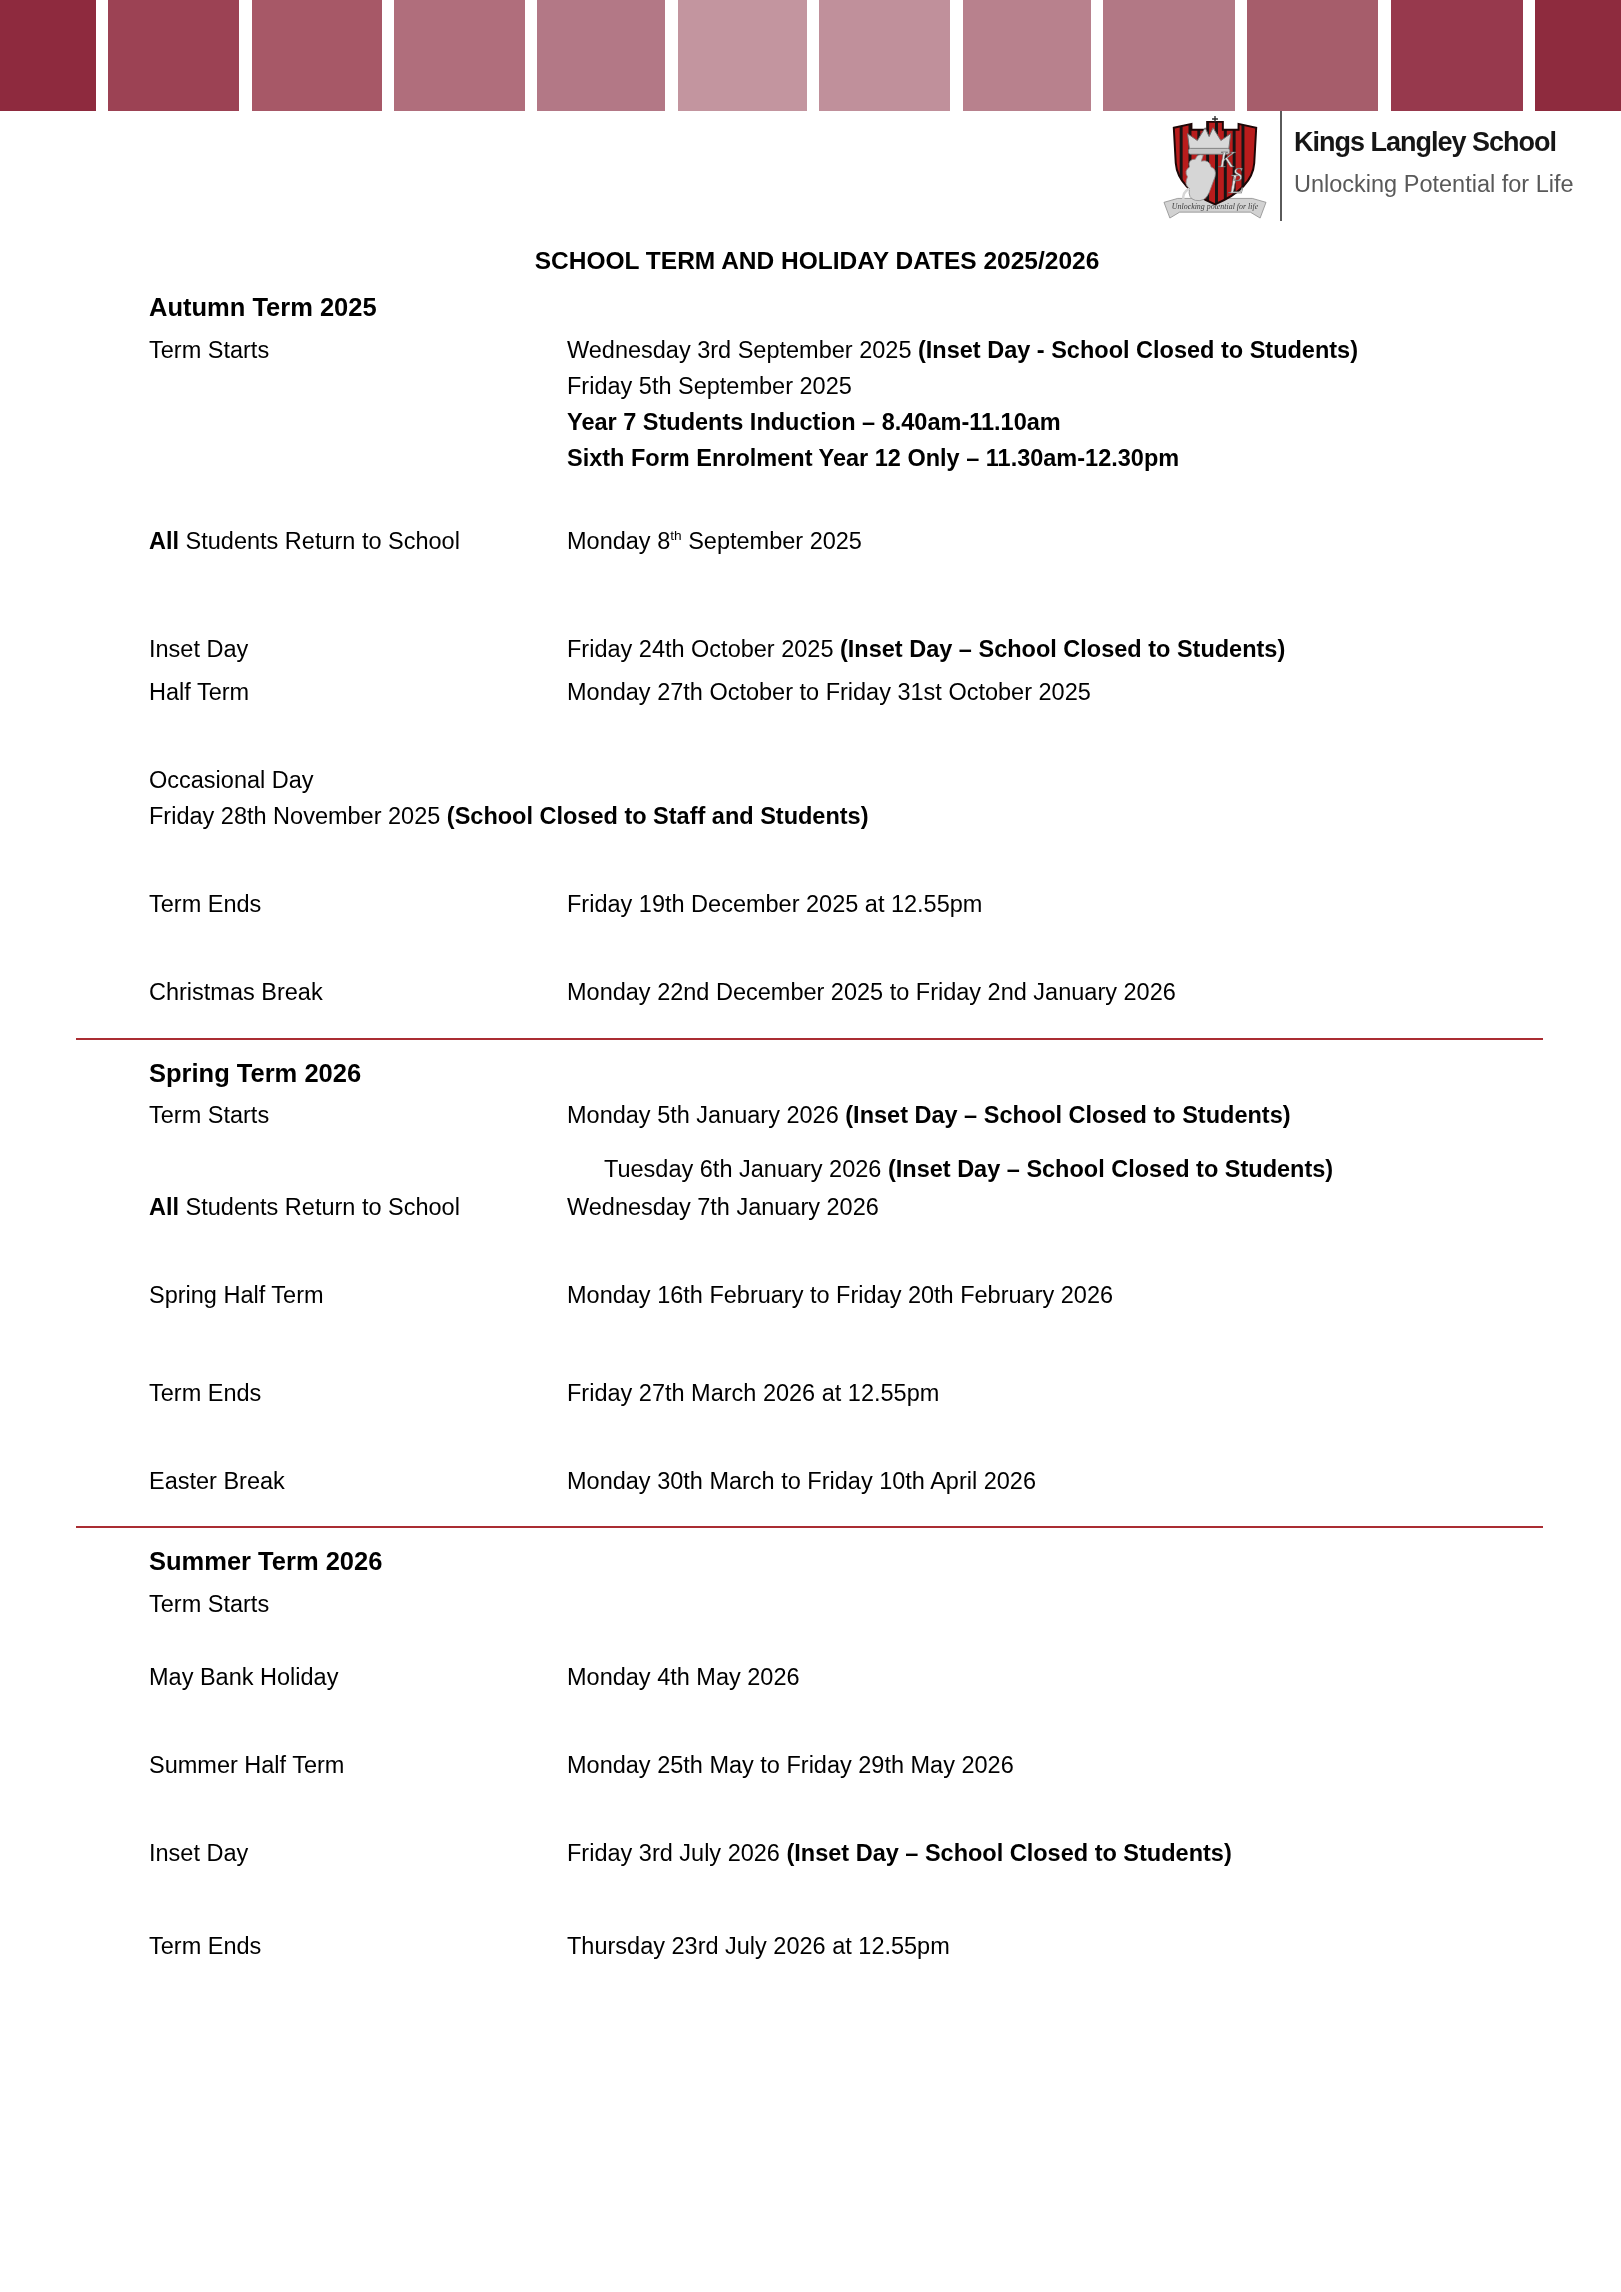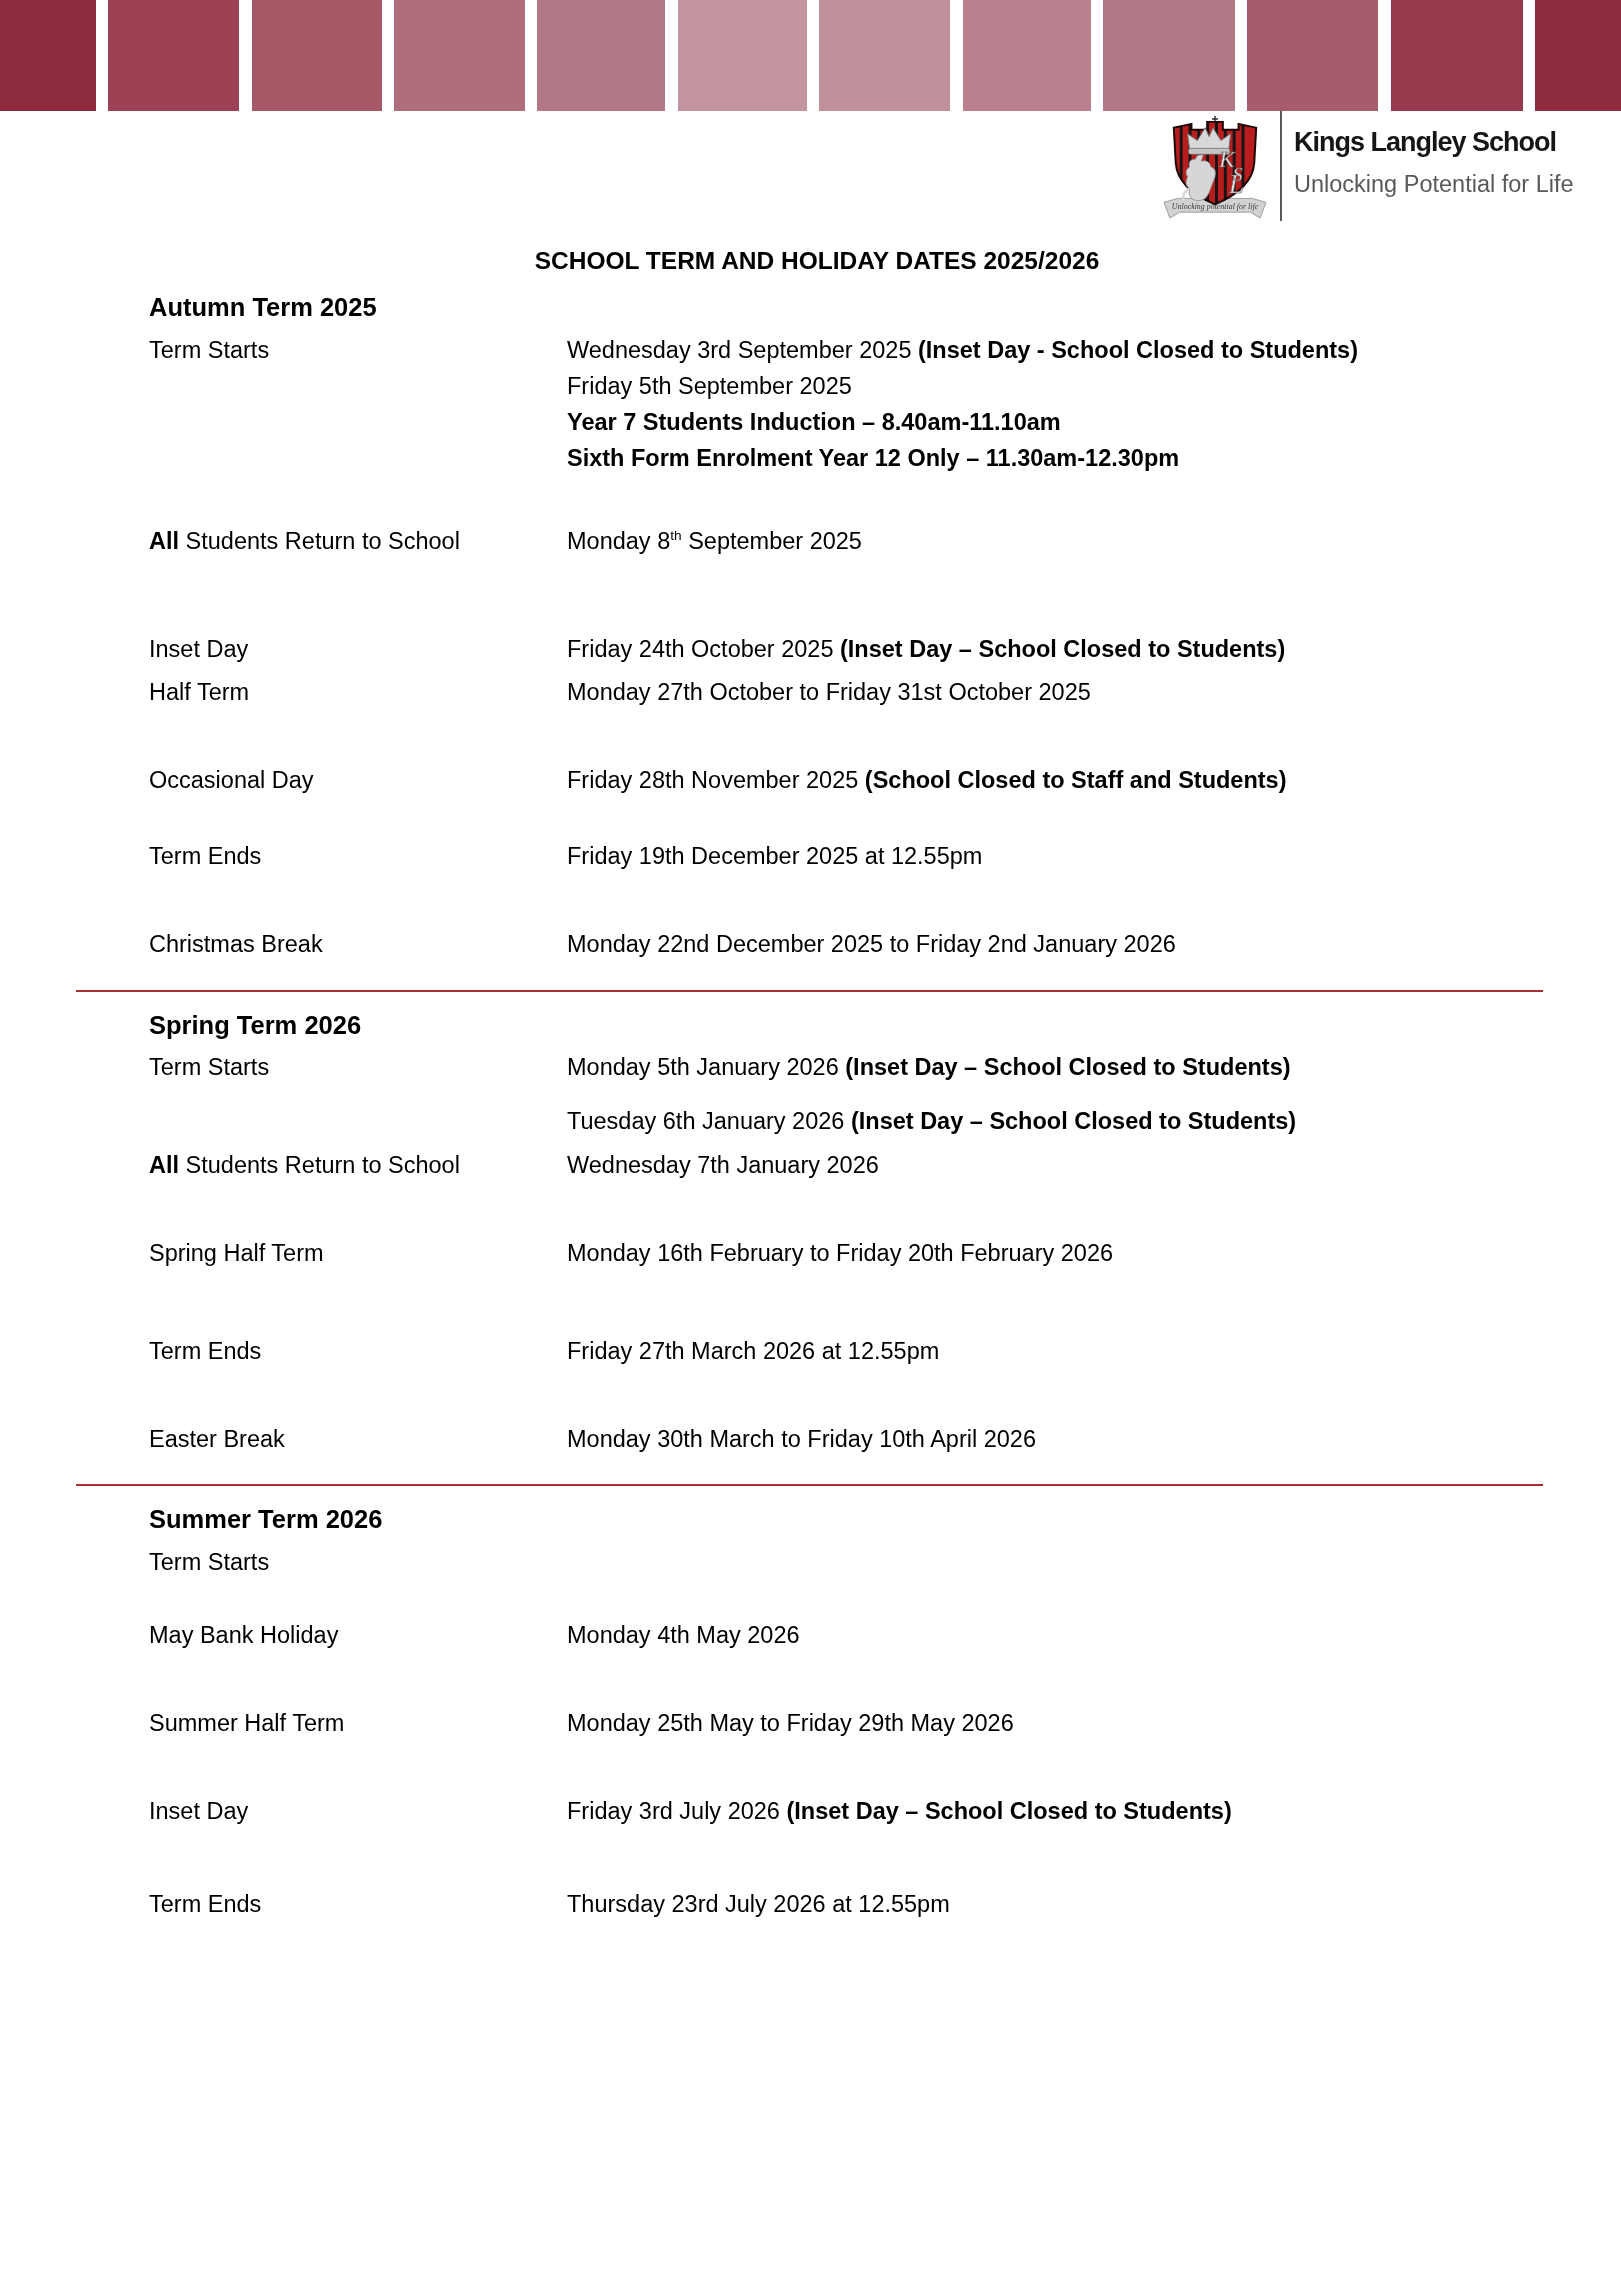--- a/index.html
+++ b/index.html
@@ -149,21 +149,21 @@
           <div class="value">
             <div class="line"><span>Friday 24th October 2025 </span><span class="b">(Inset Day – School Closed to Students)</span></div>
           </div>
         </div>
         <div class="row" style="margin-bottom: 52px;">
           <div class="label"><span>Half Term</span></div>
           <div class="value">
             <div class="line"><span>Monday 27th October to Friday 31st October 2025</span></div>
           </div>
         </div>
-        <div class="row" style="margin-bottom: 40px;">
+        <div class="row" style="margin-bottom: 52px; flex-direction: column;">
           <div class="label"><span>Occasional Day</span></div>
           <div class="value">
             <div class="line"><span>Friday 28th November 2025 </span><span class="b">(School Closed to Staff and Students)</span></div>
           </div>
         </div>
         <div class="row" style="margin-bottom: 52px;">
           <div class="label"><span>Term Ends</span></div>
           <div class="value">
             <div class="line"><span>Friday 19th December 2025 at 12.55pm</span></div>
           </div>
@@ -177,21 +177,21 @@
       </section>
       <div class="section-divider"></div>
       <section>
         <div class="section-heading">Spring Term 2026</div>
         <div class="row" style="margin-bottom: 17.6px;">
           <div class="label"><span>Term Starts</span></div>
           <div class="value">
             <div class="line"><span>Monday 5th January 2026 </span><span class="b">(Inset Day – School Closed to Students)</span></div>
           </div>
         </div>
-        <div class="row" style="margin-bottom: 8px;">
+        <div class="row" style="margin-bottom: 2px; gap: 37px;">
           <div class="label"></div>
           <div class="value">
             <div class="line"><span>Tuesday 6th January 2026 </span><span class="b">(Inset Day – School Closed to Students)</span></div>
           </div>
         </div>
         <div class="row" style="margin-bottom: 52px;">
           <div class="label"><span class="b">All</span><span> Students Return to School</span></div>
           <div class="value">
             <div class="line"><span>Wednesday 7th January 2026</span></div>
           </div>

